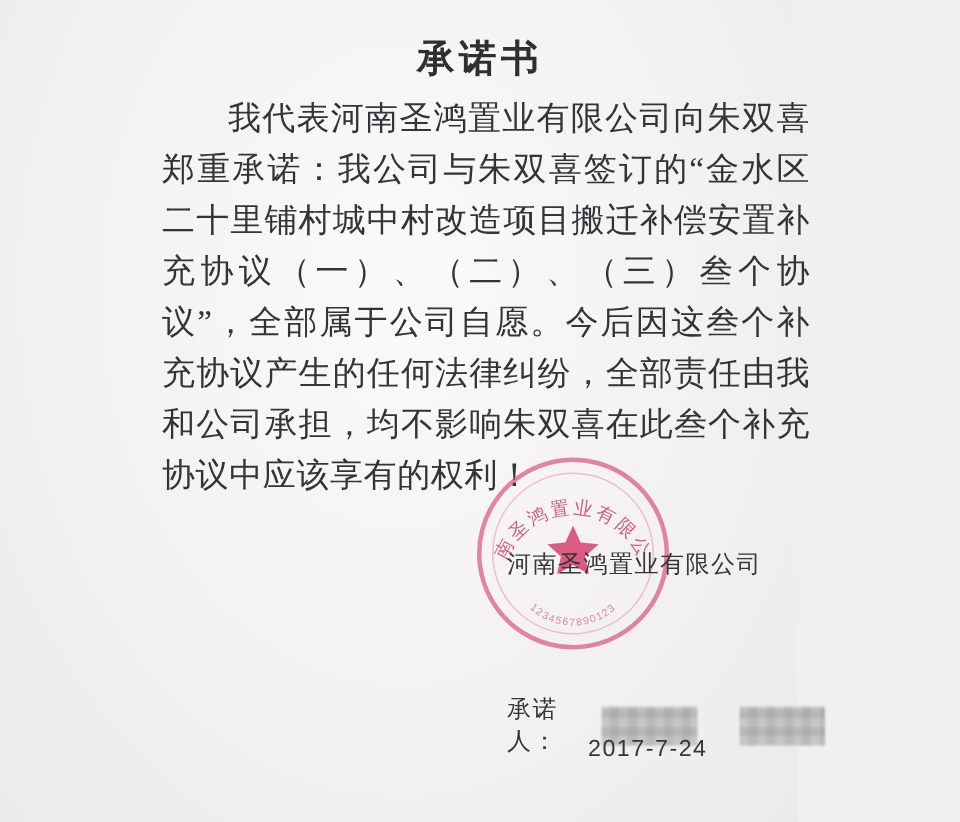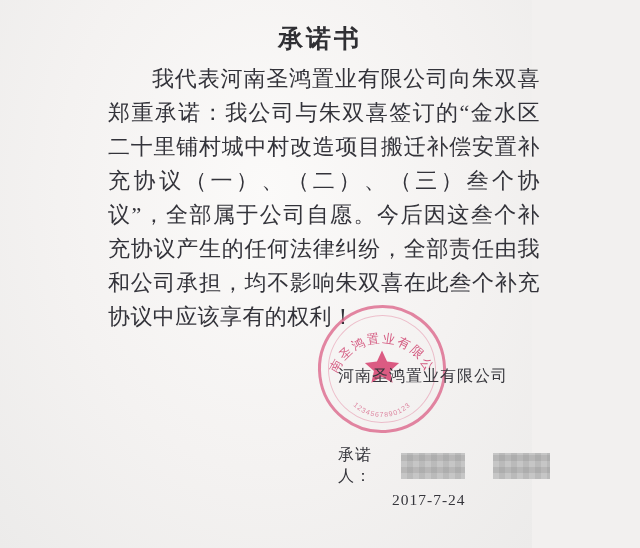--- a/index.html
+++ b/index.html
@@ -121,21 +121,21 @@
     position: absolute;
     left: 338px;
     top: 366px;
     font-size: 16px;
     color: #35353b;
     letter-spacing: 1px;
   }
   .signer-row {
     position: absolute;
     left: 338px;
-    top: 445px;
+    top: 463px;
     font-size: 16px;
     color: #35353b;
     letter-spacing: 1px;
     display: flex;
     align-items: center;
   }
   .redact {
     display: inline-block;
     height: 26px;
     margin-left: 6px;
@@ -148,21 +148,21 @@
   }
   .redact-1 { width: 76px; }
   .redact-2 { width: 68px; margin-left: 28px; }
   .date-line {
     position: absolute;
     left: 392px;
     top: 491px;
     font-size: 15.5px;
     color: #35353b;
     letter-spacing: 1px;
-    font-family: Liberation Serif, serif;
+    font-family: Liberation Sans, sans-serif;
   }
 </style>
 </head>
 <body>
 
 <div class="page">
 
   <div class="doc-title">承诺书</div>
 
   <div class="body-text">

